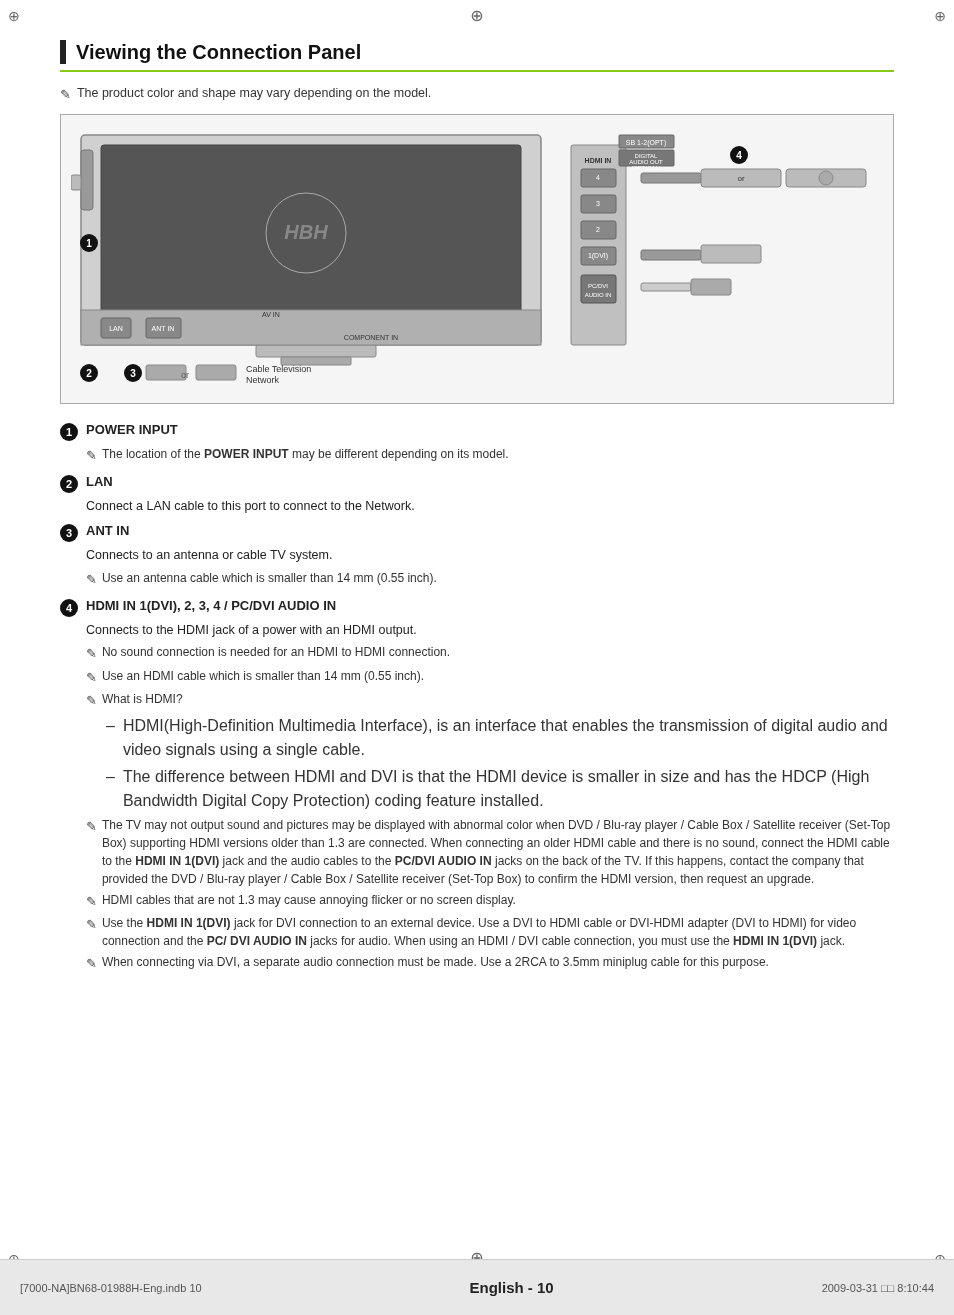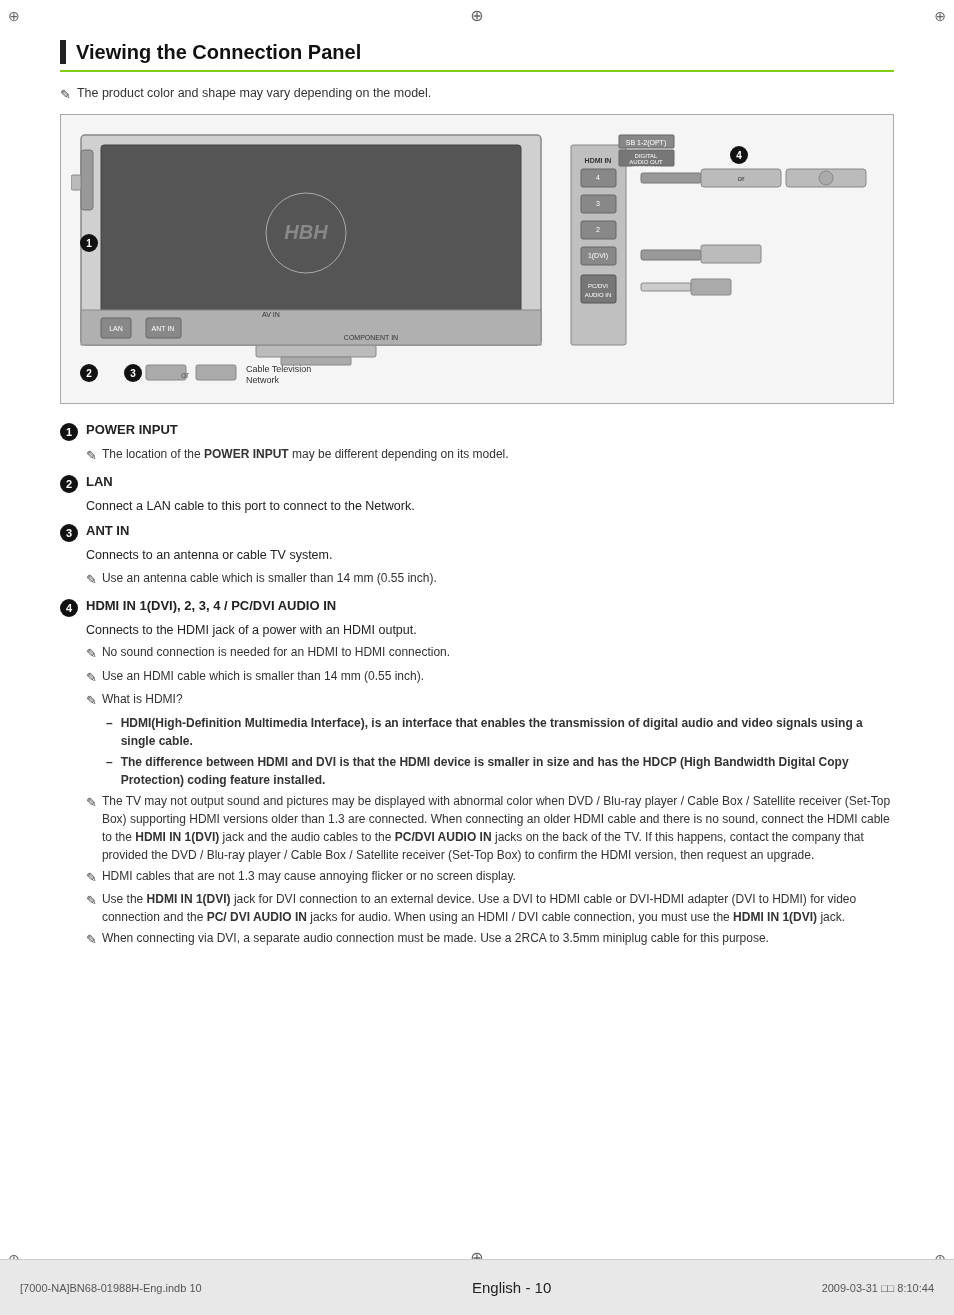--- a/index.html
+++ b/index.html
@@ -120,25 +120,24 @@
       margin-right: 5px;
       flex-shrink: 0;
     }
     .sub-note-text {
       flex: 1;
     }
 
     .dash-item {
       margin-left: 46px;
       margin-bottom: 3px;
-      font-size: 12px;
+      font-size: 16px;
       line-height: 1.5;
       color: #333;
       display: flex;
-      font-weight: bold;
     }
     .dash-item::before {
       content: "–";
       margin-right: 8px;
       flex-shrink: 0;
     }
 
     
     .bottom-bar {
       position: absolute;
@@ -152,21 +151,21 @@
       align-items: center;
       justify-content: space-between;
       padding: 0 20px;
     }
     .bottom-file-info {
       font-size: 11px;
       color: #555;
     }
     .bottom-page {
       font-size: 15px;
-      font-weight: normal;
+      font-weight: bold;
       color: #222;
       text-align: center;
       flex: 1;
     }
     .bottom-date {
       font-size: 11px;
       color: #555;
       text-align: left;
     }
 

